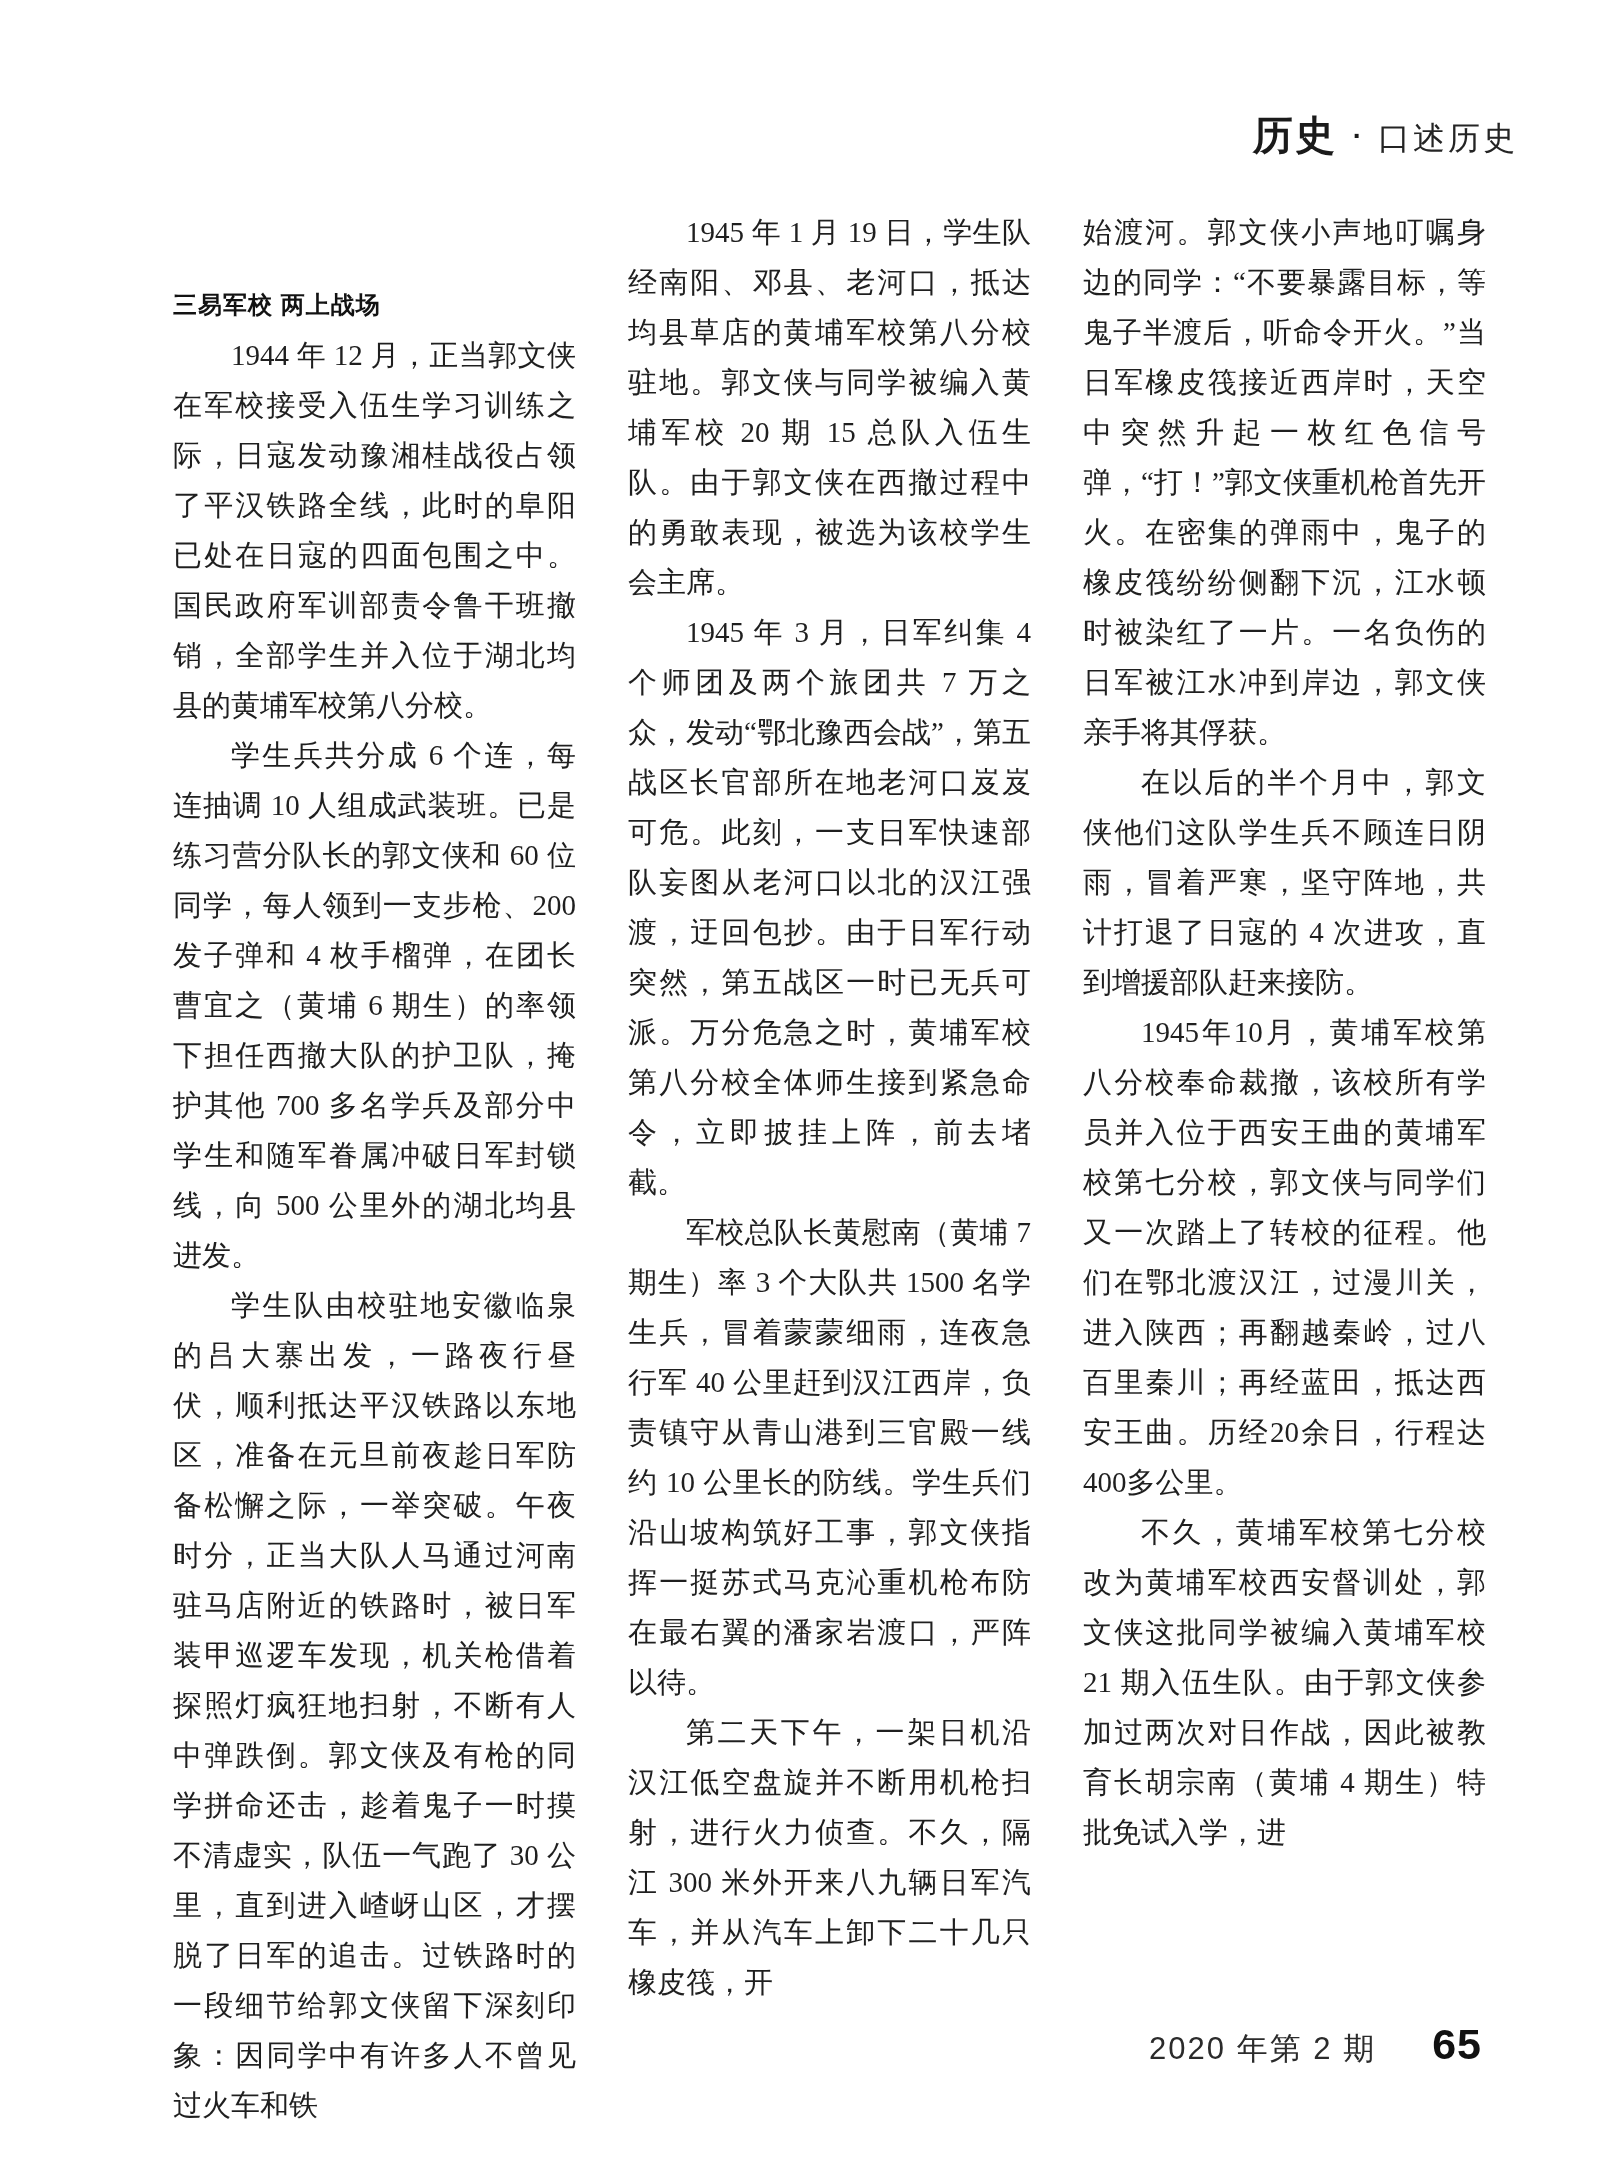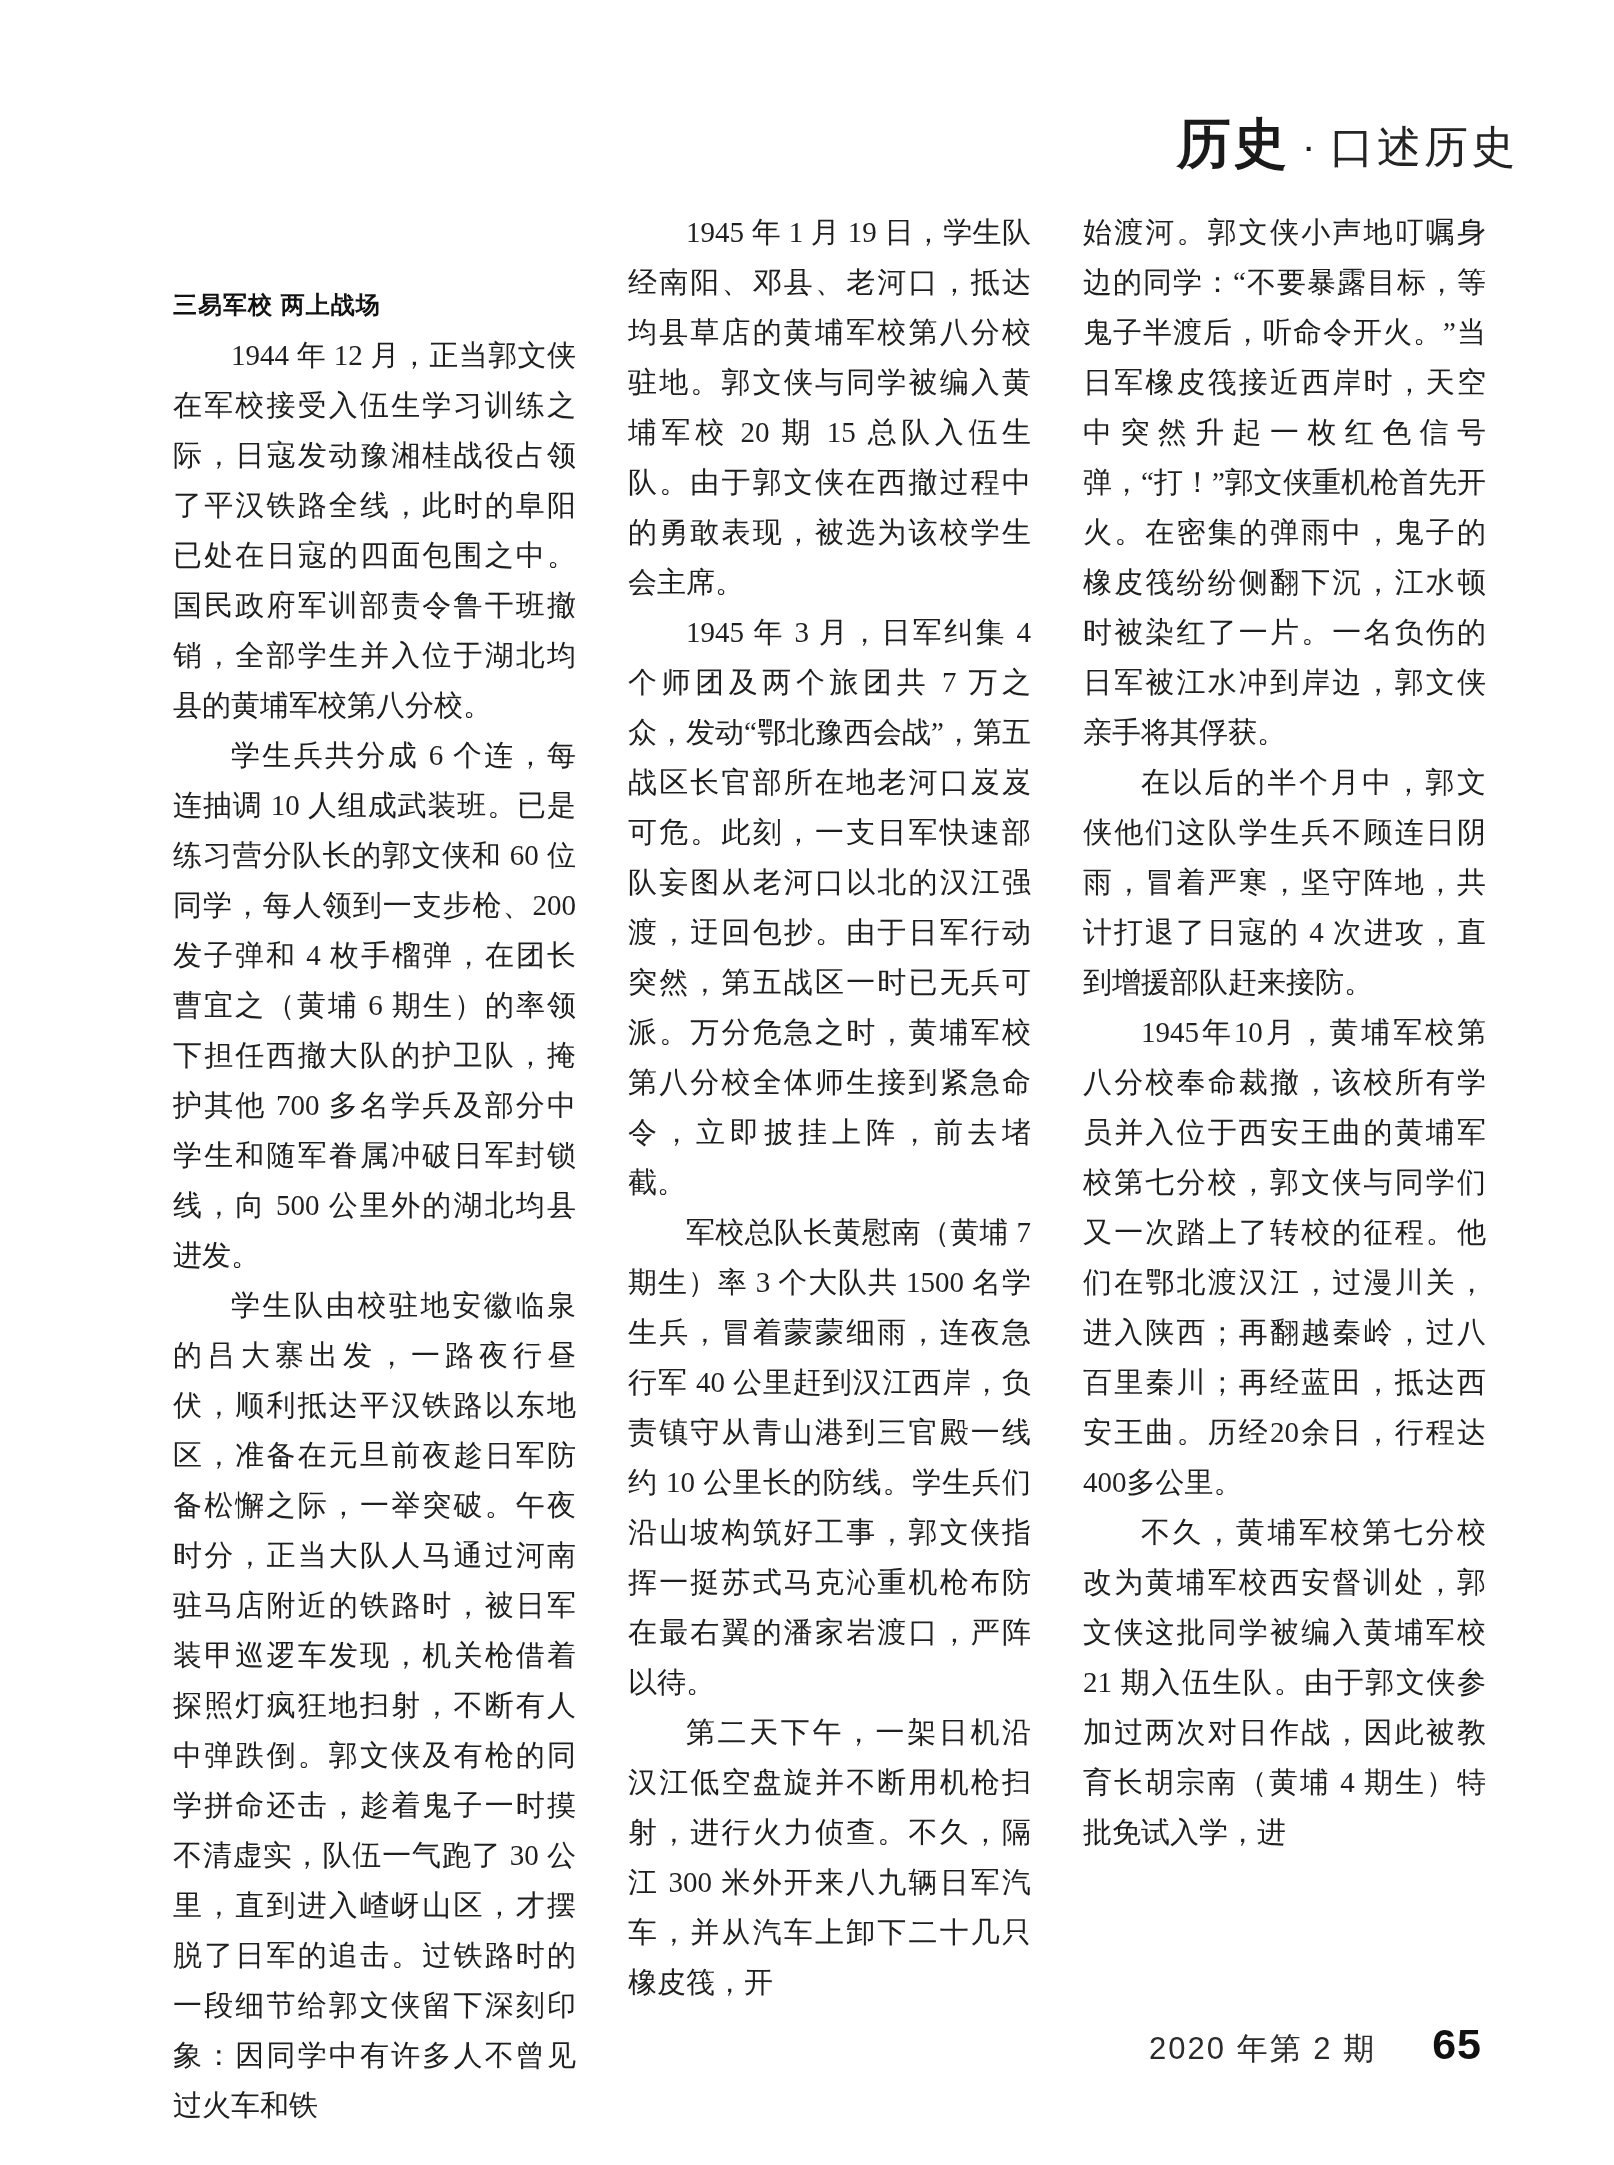--- a/index.html
+++ b/index.html
@@ -11,23 +11,23 @@
     font-family:"Liberation Serif","DejaVu Serif",serif;
     color:#1f1f1f;
   }
   
   .running-head{
     position:absolute;top:108px;right:96px;
     display:flex;align-items:baseline;gap:16px;
     font-family:"Liberation Sans","DejaVu Sans",sans-serif;
     white-space:nowrap;
   }
-  .rh-main{font-size:54px;font-weight:700;color:#1a1a1a;letter-spacing:2px;}
+  .rh-main{font-size:40px;font-weight:700;color:#1a1a1a;letter-spacing:2px;}
   .rh-dot{font-size:28px;font-weight:700;color:#1a1a1a;transform:translateY(-4px);}
-  .rh-sub{font-size:44px;font-weight:400;color:#242424;letter-spacing:3px;}
+  .rh-sub{font-size:32px;font-weight:400;color:#242424;letter-spacing:3px;}
   
   .columns{
     position:absolute;left:173px;top:207px;
     display:flex;gap:52px;
   }
   .col{
     width:403px;
     font-size:29px;
     line-height:50px;
     text-align:justify;

